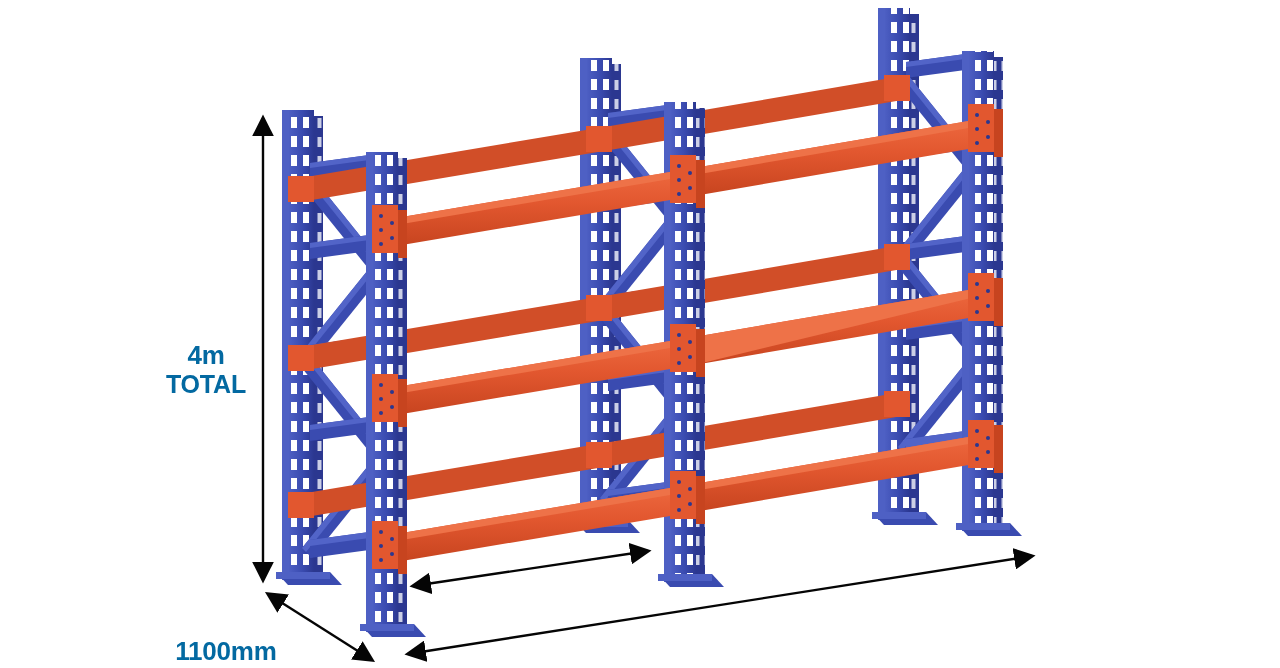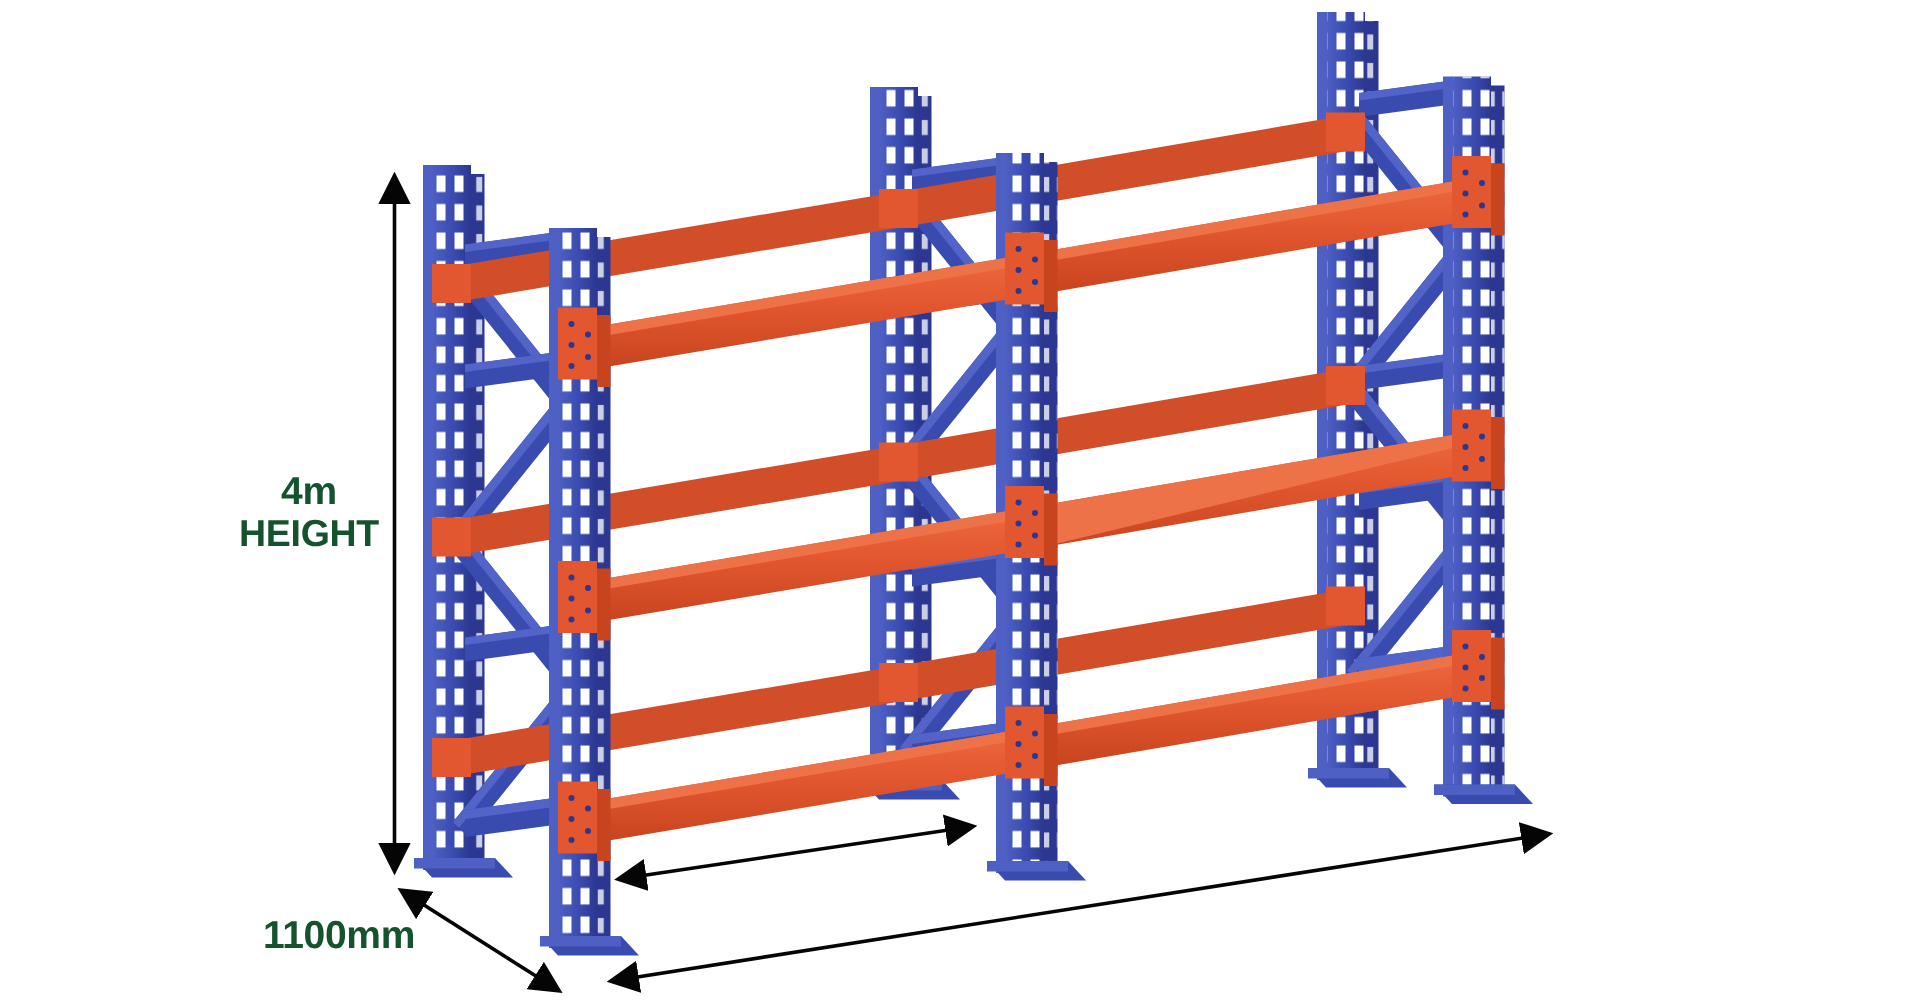--- a/index.html
+++ b/index.html
@@ -21,27 +21,28 @@
   }
   #rack-svg {
     position: absolute;
     left: 0;
     top: 0;
     width: 1280px;
     height: 668px;
   }
   .dim-label {
     position: absolute;
-    color: #14532d;
+    color: #0369a1;
     font-family: "Liberation Sans", sans-serif;
     font-weight: bold;
     text-align: center;
     line-height: 1.16;
     white-space: nowrap;
     letter-spacing: -0.2px;
+    margin-top: 28px;
   }
   .dim-value {
     display: block;
     font-size: 26px;
     font-weight: bold;
   }
   .dim-caption {
     display: block;
     font-size: 25px;
     font-weight: bold;
@@ -375,21 +376,21 @@
 
     <line x1="268" y1="594" x2="372" y2="660" stroke="#050505" stroke-width="2.4" marker-start="url(#arrowStart)" marker-end="url(#arrowEnd)"></line>
 
     <line x1="413" y1="586" x2="648" y2="551" stroke="#050505" stroke-width="2.4" marker-start="url(#arrowStart)" marker-end="url(#arrowEnd)"></line>
 
     <line x1="408" y1="654" x2="1032" y2="556" stroke="#050505" stroke-width="2.4" marker-start="url(#arrowStart)" marker-end="url(#arrowEnd)"></line>
   </svg>
 
   <div class="dim-label" id="label-height">
     <span class="dim-value">4m</span>
-    <span class="dim-caption">HEIGHT</span>
+    <span class="dim-caption">TOTAL</span>
   </div>
 
   <div class="dim-label" id="label-depth">
     <span class="dim-value">1100mm</span>
   </div>
 
 
 
 </div>
 

